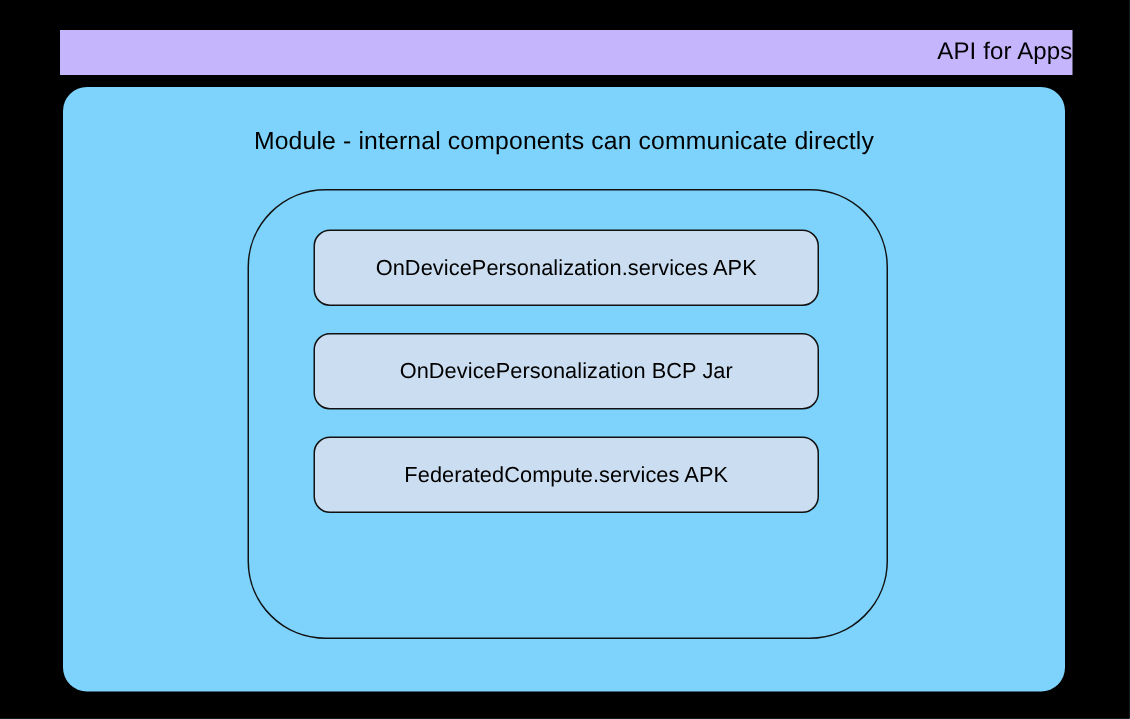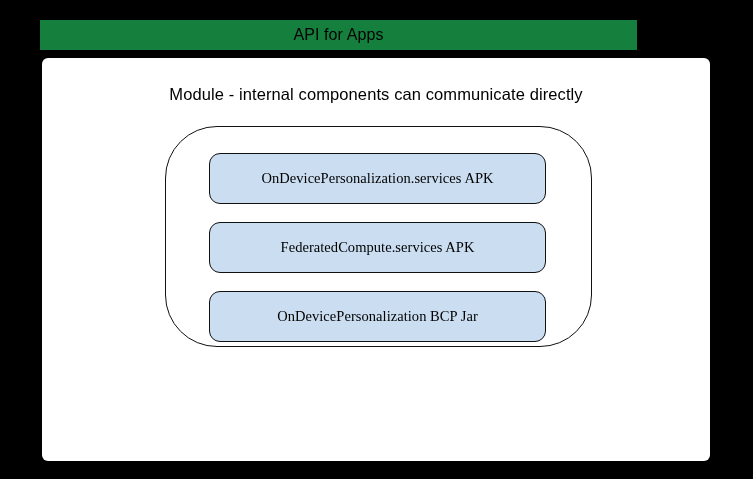--- a/index.html
+++ b/index.html
@@ -21,65 +21,64 @@
     width: 753px;
     height: 479px;
     background: #000000;
   }
 
   
   .api-banner {
     position: absolute;
     left: 40px;
     top: 20px;
-    width: 597px;
+    width: 675px;
     height: 30px;
-    background: #15803d;
+    background: #c4b5fd;
     display: flex;
     align-items: center;
-    justify-content: center;
+    justify-content: flex-end;
     color: #000000;
     font-size: 16px;
     letter-spacing: 0.1px;
   }
 
   
   .module-container {
     position: absolute;
     left: 42px;
     top: 58px;
     width: 668px;
     height: 403px;
-    background: #ffffff;
-    border-radius: 6px;
+    background: #7dd3fc;
+    border-radius: 16px;
   }
 
   .module-title {
     position: absolute;
     left: 0;
     top: 27px;
     width: 100%;
     text-align: center;
     color: #000000;
     font-size: 16.5px;
     letter-spacing: 0.1px;
     white-space: nowrap;
   }
 
   
   .inner-container {
     position: absolute;
     left: 123px;           
     top: 68px;             
     width: 427px;          
-    height: 221px;         
+    height: 300px;         
     border: 1.4px solid #111111;
     border-radius: 52px;
     box-sizing: border-box;
-    font-family: Liberation Serif, serif;
   }
 
   
   .component-list {
     position: absolute;
     left: 43px;            
     top: 26px;             
     width: 337px;          
     display: flex;
     flex-direction: column;
@@ -116,24 +115,24 @@
 
     <div class="inner-container">
 
       <div class="component-list">
 
         <div class="component-box">
           <span>OnDevicePersonalization.services APK</span>
         </div>
 
         <div class="component-box">
-          <span>FederatedCompute.services APK</span>
+          <span>OnDevicePersonalization BCP Jar</span>
         </div>
 
         <div class="component-box">
-          <span>OnDevicePersonalization BCP Jar</span>
+          <span>FederatedCompute.services APK</span>
         </div>
 
 
       </div>
     </div>
   </div>
 </div>
 
 </body></html>

